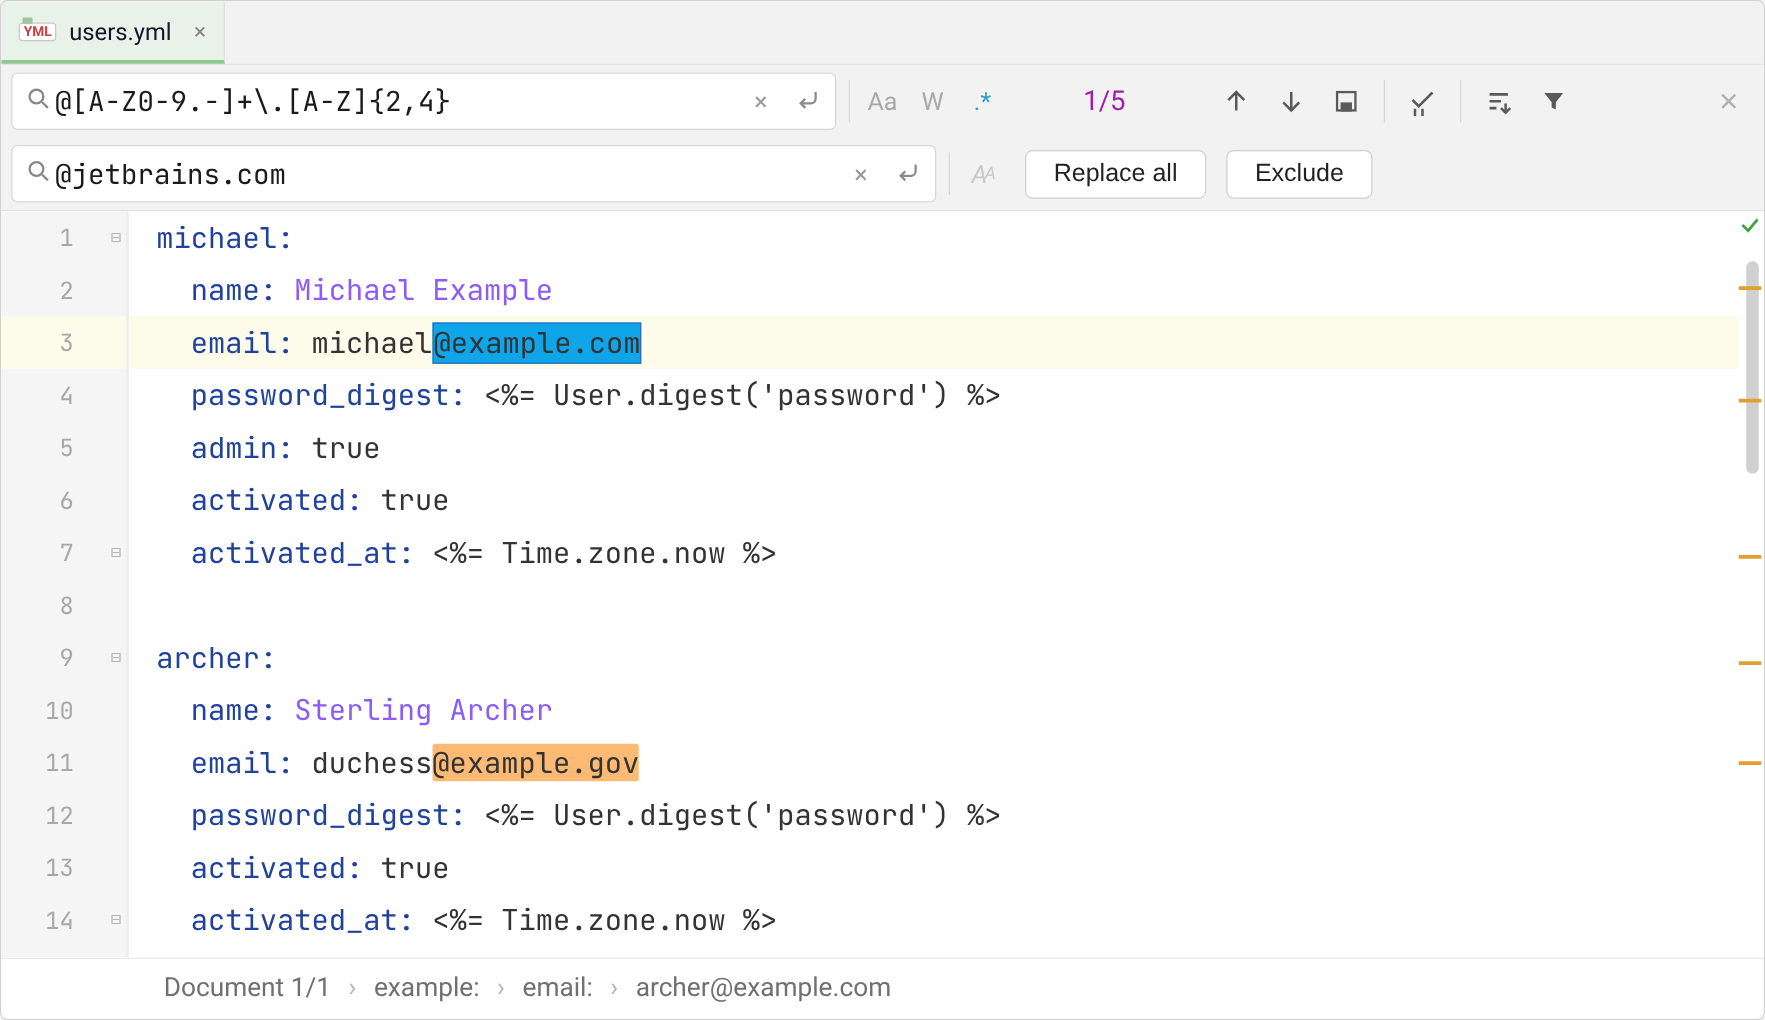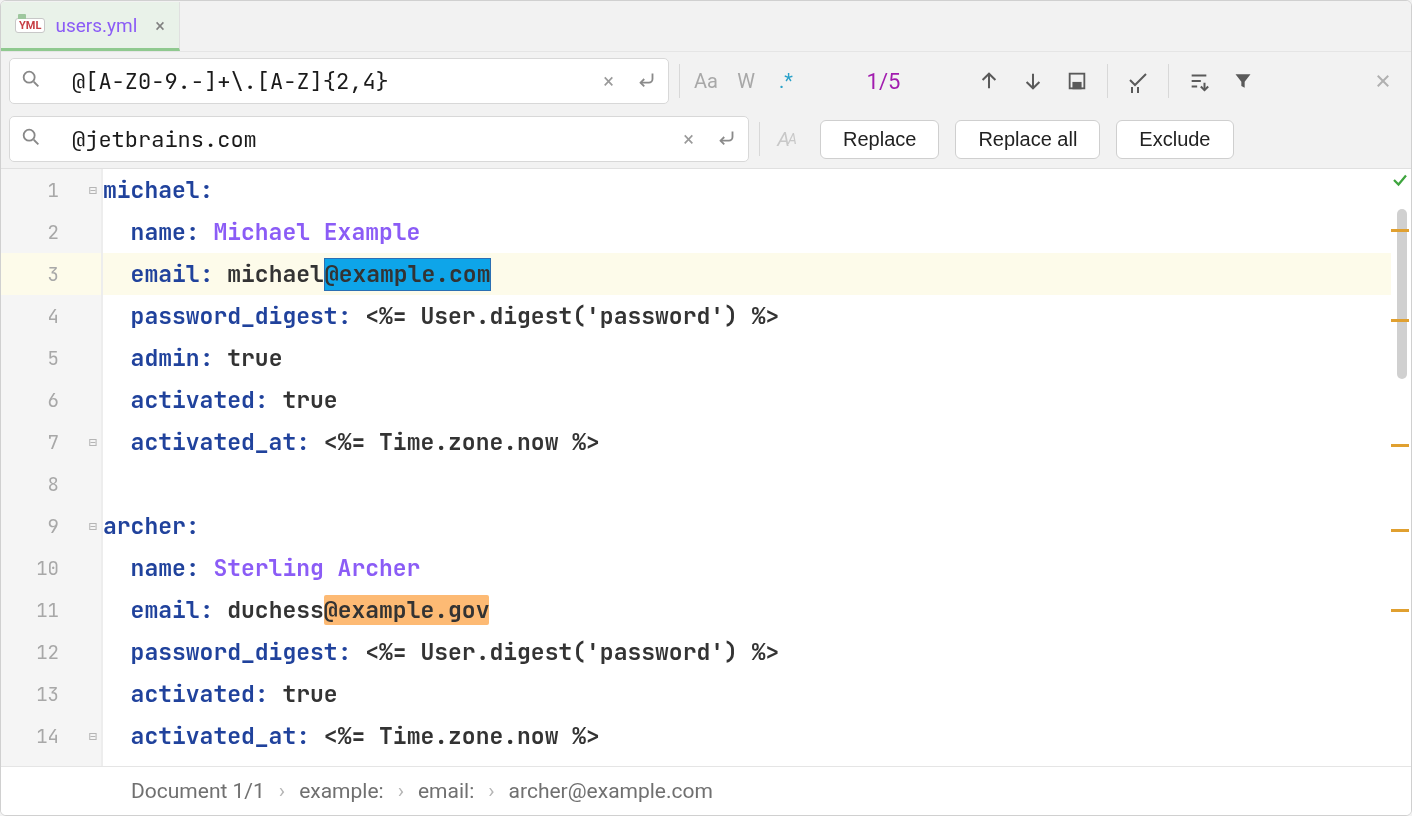--- a/index.html
+++ b/index.html
@@ -1,26 +1,26 @@
 <!DOCTYPE html>
 <html><head>
 <meta charset="utf-8">
 <style>
   html,body{margin:0;padding:0;font-family:-apple-system,BlinkMacSystemFont,"Segoe UI",Roboto,sans-serif;background:#f2f2f2;color:#333;font-size:16px;height:100%;}
   .window{width:1412px;height:816px;box-sizing:border-box;border:1px solid #d0d0d0;border-radius:6px;background:#fff;display:flex;flex-direction:column;overflow:hidden;}
   .tabbar{height:50px;background:#f2f2f2;border-bottom:1px solid #e5e5e5;display:flex;align-items:flex-end;}
   .tab{height:46px;background:#e9f2e9;border-right:1px solid #e0e0e0;position:relative;display:flex;align-items:center;padding:0 14px;gap:10px;border-bottom:3px solid #8fc98f;}
   .tab .yml-badge{font-size:11px;font-weight:bold;color:#c73e44;border:1px solid #c8c8c8;border-radius:3px;background:#fff;padding:0 3px;letter-spacing:0;position:relative;}
   .tab .yml-badge::before{content:"";position:absolute;top:-5px;left:2px;width:8px;height:5px;background:#9ec79e;border-radius:1px 1px 0 0;}
-  .tab .label{font-size:19px;color:#8b5cf6;}
+  .tab .label{font-size:19px;color:#0f172a;}
   .tab .close{color:#808080;font-size:18px;margin-left:8px;cursor:pointer;}
   .findbar{background:#f2f2f2;border-bottom:1px solid #e0e0e0;display:flex;flex-direction:column;}
   .row{display:flex;align-items:stretch;height:58px;}
   .search-cell{flex:0 0 805px;display:flex;align-items:stretch;box-sizing:border-box;}
-  .input-wrap{flex:1;position:relative;display:flex;align-items:center;background:#fff;border:1px solid #d8d8d8;border-radius:5px;margin:6px 0 6px 8px;padding-left:60px;}
+  .input-wrap{flex:1;position:relative;display:flex;align-items:center;background:#fff;border:1px solid #d8d8d8;border-radius:5px;margin:6px 0 6px 8px;padding-left:32px;}
   .input-wrap .mag{position:absolute;left:10px;top:50%;transform:translateY(-50%);color:#888;}
   .input-wrap input{border:none;outline:none;font-family:"JetBrains Mono",Menlo,Consolas,monospace;font-size:22px;color:#1a1a1a;width:100%;background:transparent;}
   .input-wrap .clear{color:#9a9a9a;font-size:20px;padding:0 12px;cursor:pointer;}
   .input-wrap .nl{color:#8a8a8a;padding:0 10px;cursor:pointer;}
   .toggle-group{display:flex;align-items:center;margin:6px 0 6px 4px;}
   .vsep{width:1px;background:#d8d8d8;height:34px;margin:0 6px;}
   .tog{width:40px;height:40px;display:flex;align-items:center;justify-content:center;color:#a8a8a8;font-size:20px;border-radius:5px;cursor:pointer;}
   .tog.active{color:#2aa1c9;}
   .count-cell{flex:0 0 155px;display:flex;align-items:center;justify-content:center;font-size:22px;color:#a21caf;}
   .icon-cell{flex:1;display:flex;align-items:center;gap:4px;padding:0 8px;justify-content:flex-end;}
@@ -28,21 +28,21 @@
   .iconbtn svg{display:block;}
   .iconbtn.light{color:#b0b0b0;}
   .btnrow{display:flex;align-items:center;gap:16px;padding:0 14px;}
   .btn{background:#fff;border:1px solid #cfcfcf;border-radius:6px;padding:7px 22px;font-size:20px;color:#222;cursor:pointer;}
   .editor{flex:1;display:flex;position:relative;background:#fff;overflow:hidden;}
   .gutter{width:100px;background:#f5f5f5;flex-shrink:0;border-right:2px solid #ededed;font-family:"JetBrains Mono",Menlo,Consolas,monospace;}
   .line{height:42px;display:flex;align-items:center;}
   .gline{justify-content:flex-end;padding-right:42px;color:#a8a8a8;font-size:19px;position:relative;box-sizing:border-box;}
   .fold{position:absolute;right:4px;top:50%;transform:translateY(-50%);color:#b5b5b5;font-size:14px;}
   .code{flex:1;font-family:"JetBrains Mono",Menlo,Consolas,monospace;font-size:23px;white-space:pre;position:relative;}
-  .cline{color:#333;box-sizing:border-box;font-weight:bold;}
+  .cline{padding-left:22px;color:#333;box-sizing:border-box;}
   .cline.hl{background:#fdfbea;}
   .k{color:#20429c;}
   .str{color:#8b5cf6;}
   .erb{color:#333;}
   .sel{background:#0ea5e9;border:1.5px solid #2b6fb3;box-sizing:border-box;padding:0 0 1px 0;}
   .mark{background:#fdba74;border-radius:2px;}
   .right-strip{position:absolute;right:0;top:0;width:20px;height:100%;background:#fff;}
   .check{position:absolute;right:2px;top:2px;color:#3ea53e;}
   .scroll-thumb{position:absolute;right:4px;top:40px;width:10px;height:170px;background:#d0d0d0;border-radius:5px;}
   .tick{position:absolute;right:2px;width:18px;height:3px;background:#e0a030;}
@@ -157,21 +157,20 @@
                 <polyline points="9 12 5 16 9 20"></polyline>
               </svg>
           </span>
         </div>
         <div class="toggle-group">
           <div class="vsep"></div>
           <div class="tog" style="color:#c8c8c8;font-style:italic;letter-spacing:-2px">A<span style="font-size:14px">A</span></div>
         </div>
       </div>
       <div class="btnrow" style="flex:1">
-        <button class="btn">Replace</button>
         <button class="btn">Replace all</button>
         <button class="btn">Exclude</button>
       </div>
     </div>
   </div>
 
   <div class="editor">
     <div class="gutter" id="gutter">
         <div class="gline line">1<span class="fold">⊟</span></div>
         <div class="gline line">2</div>

